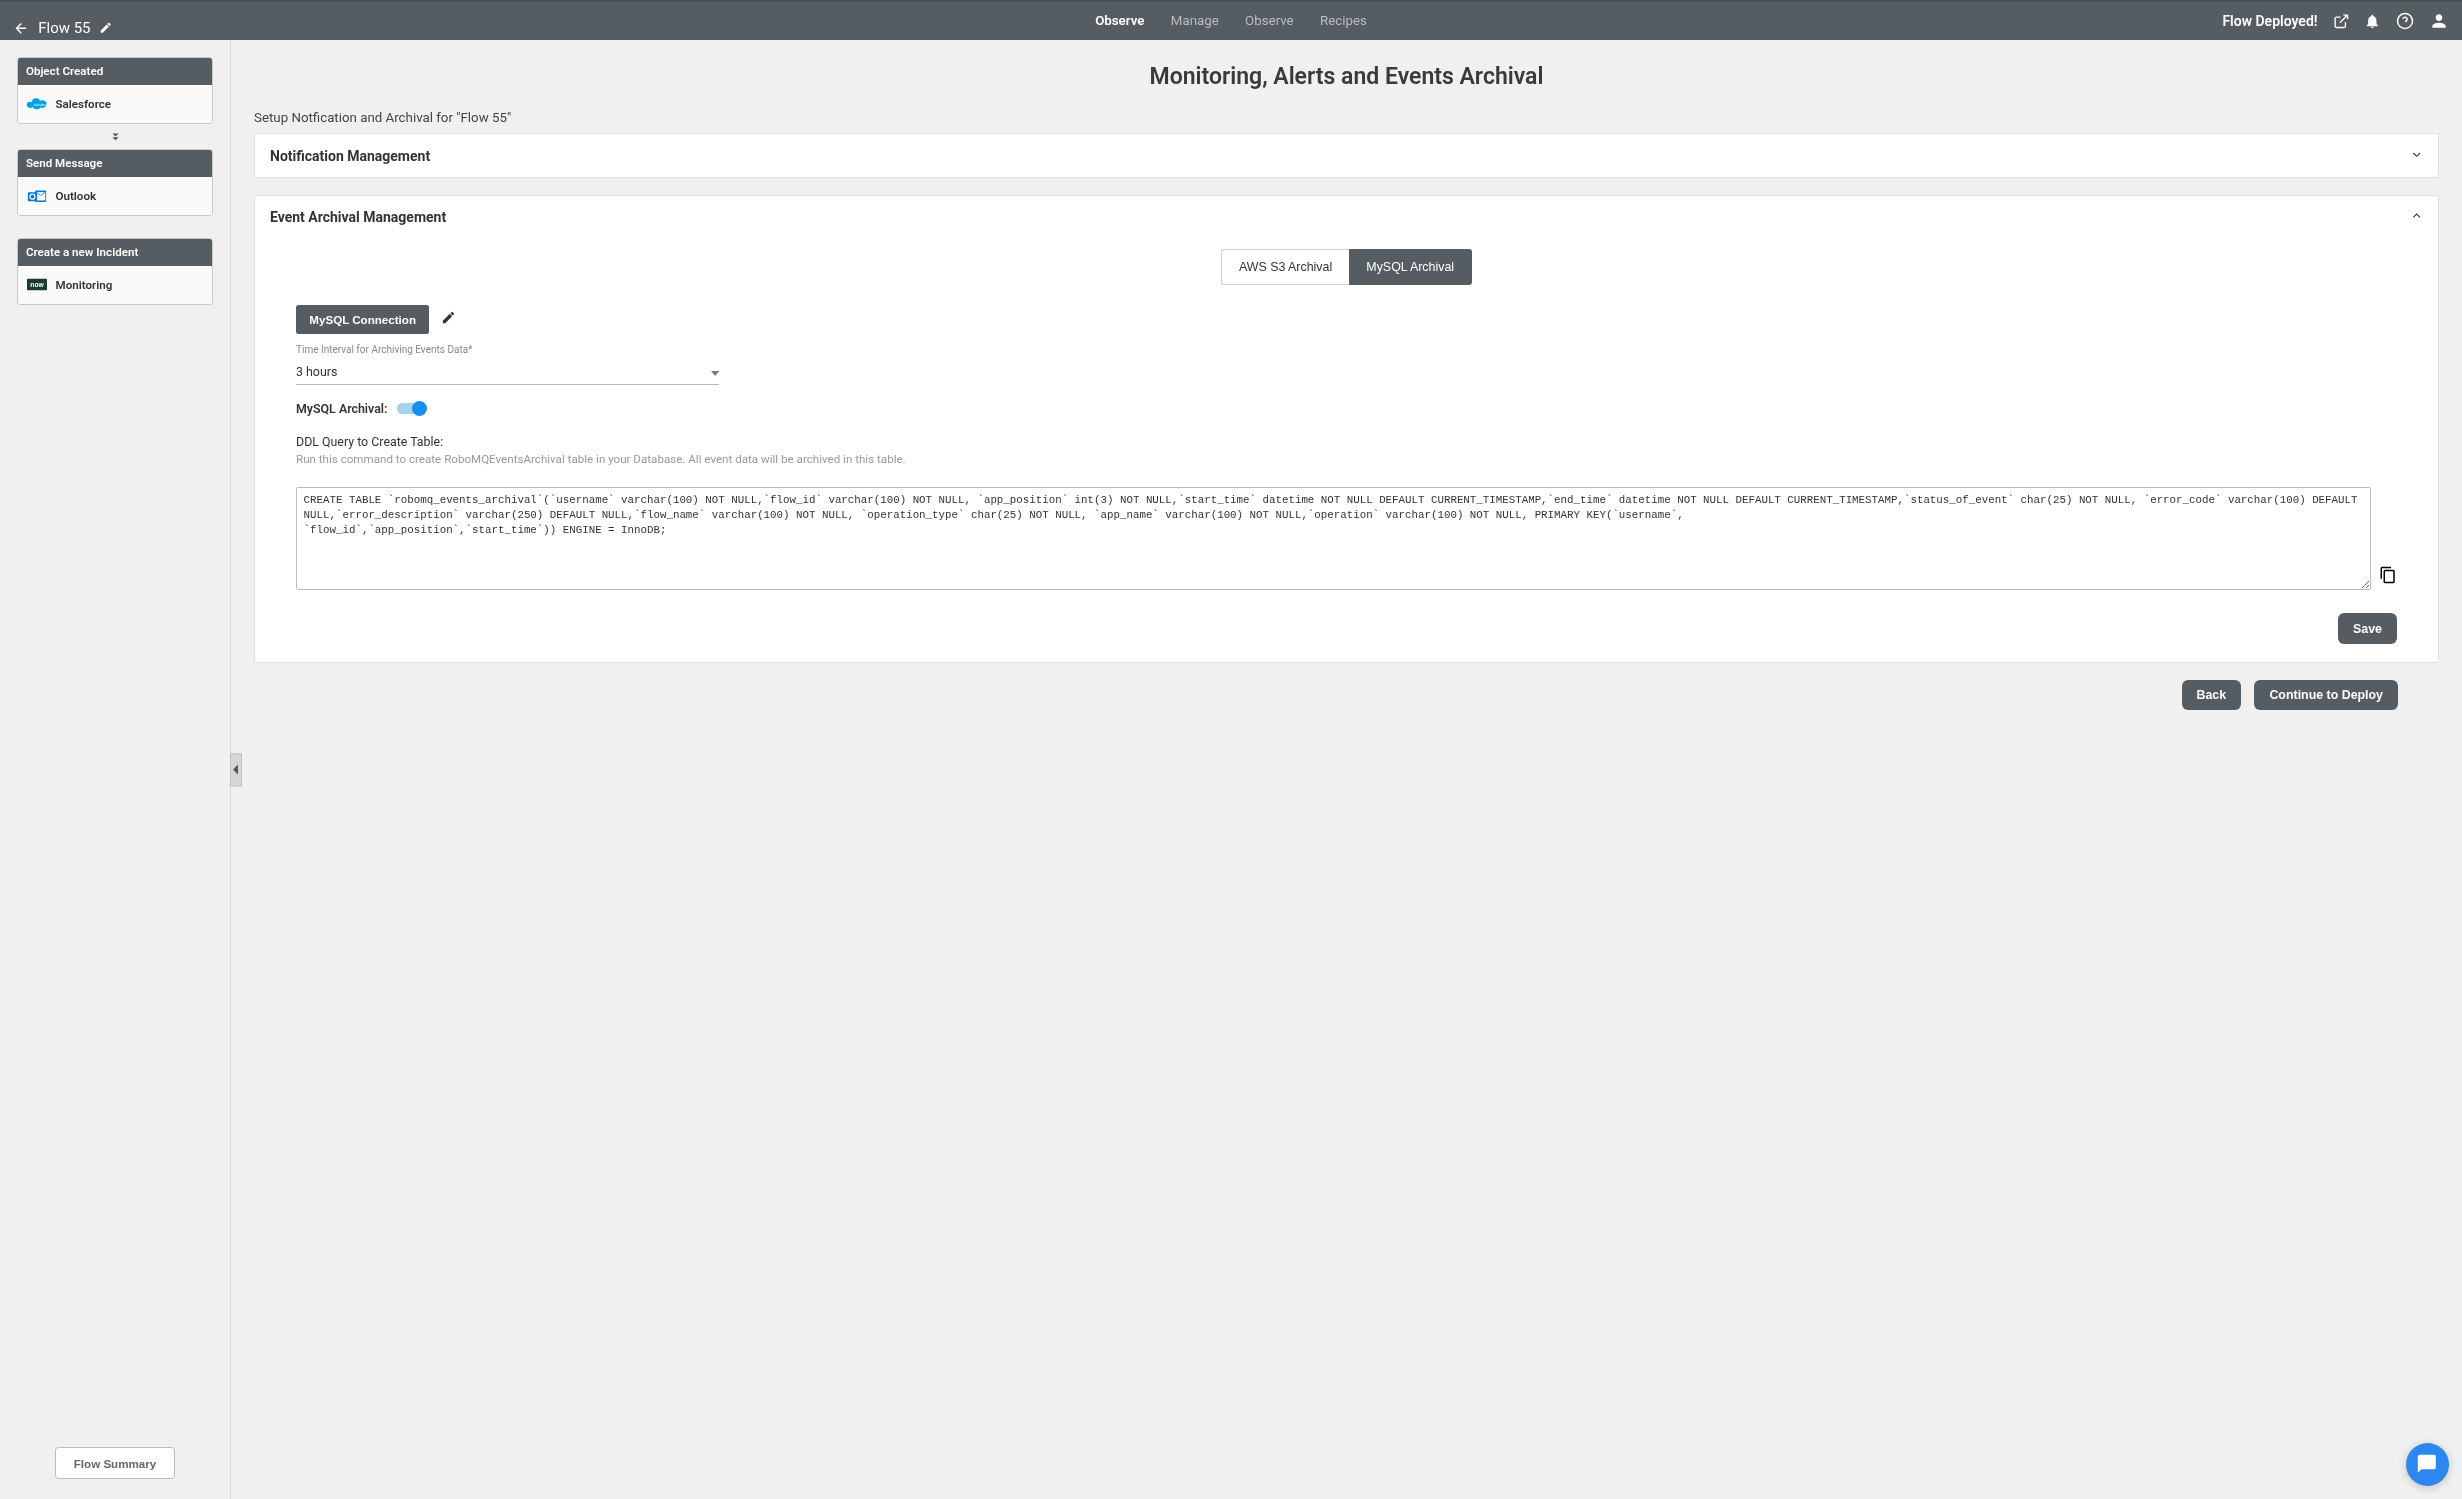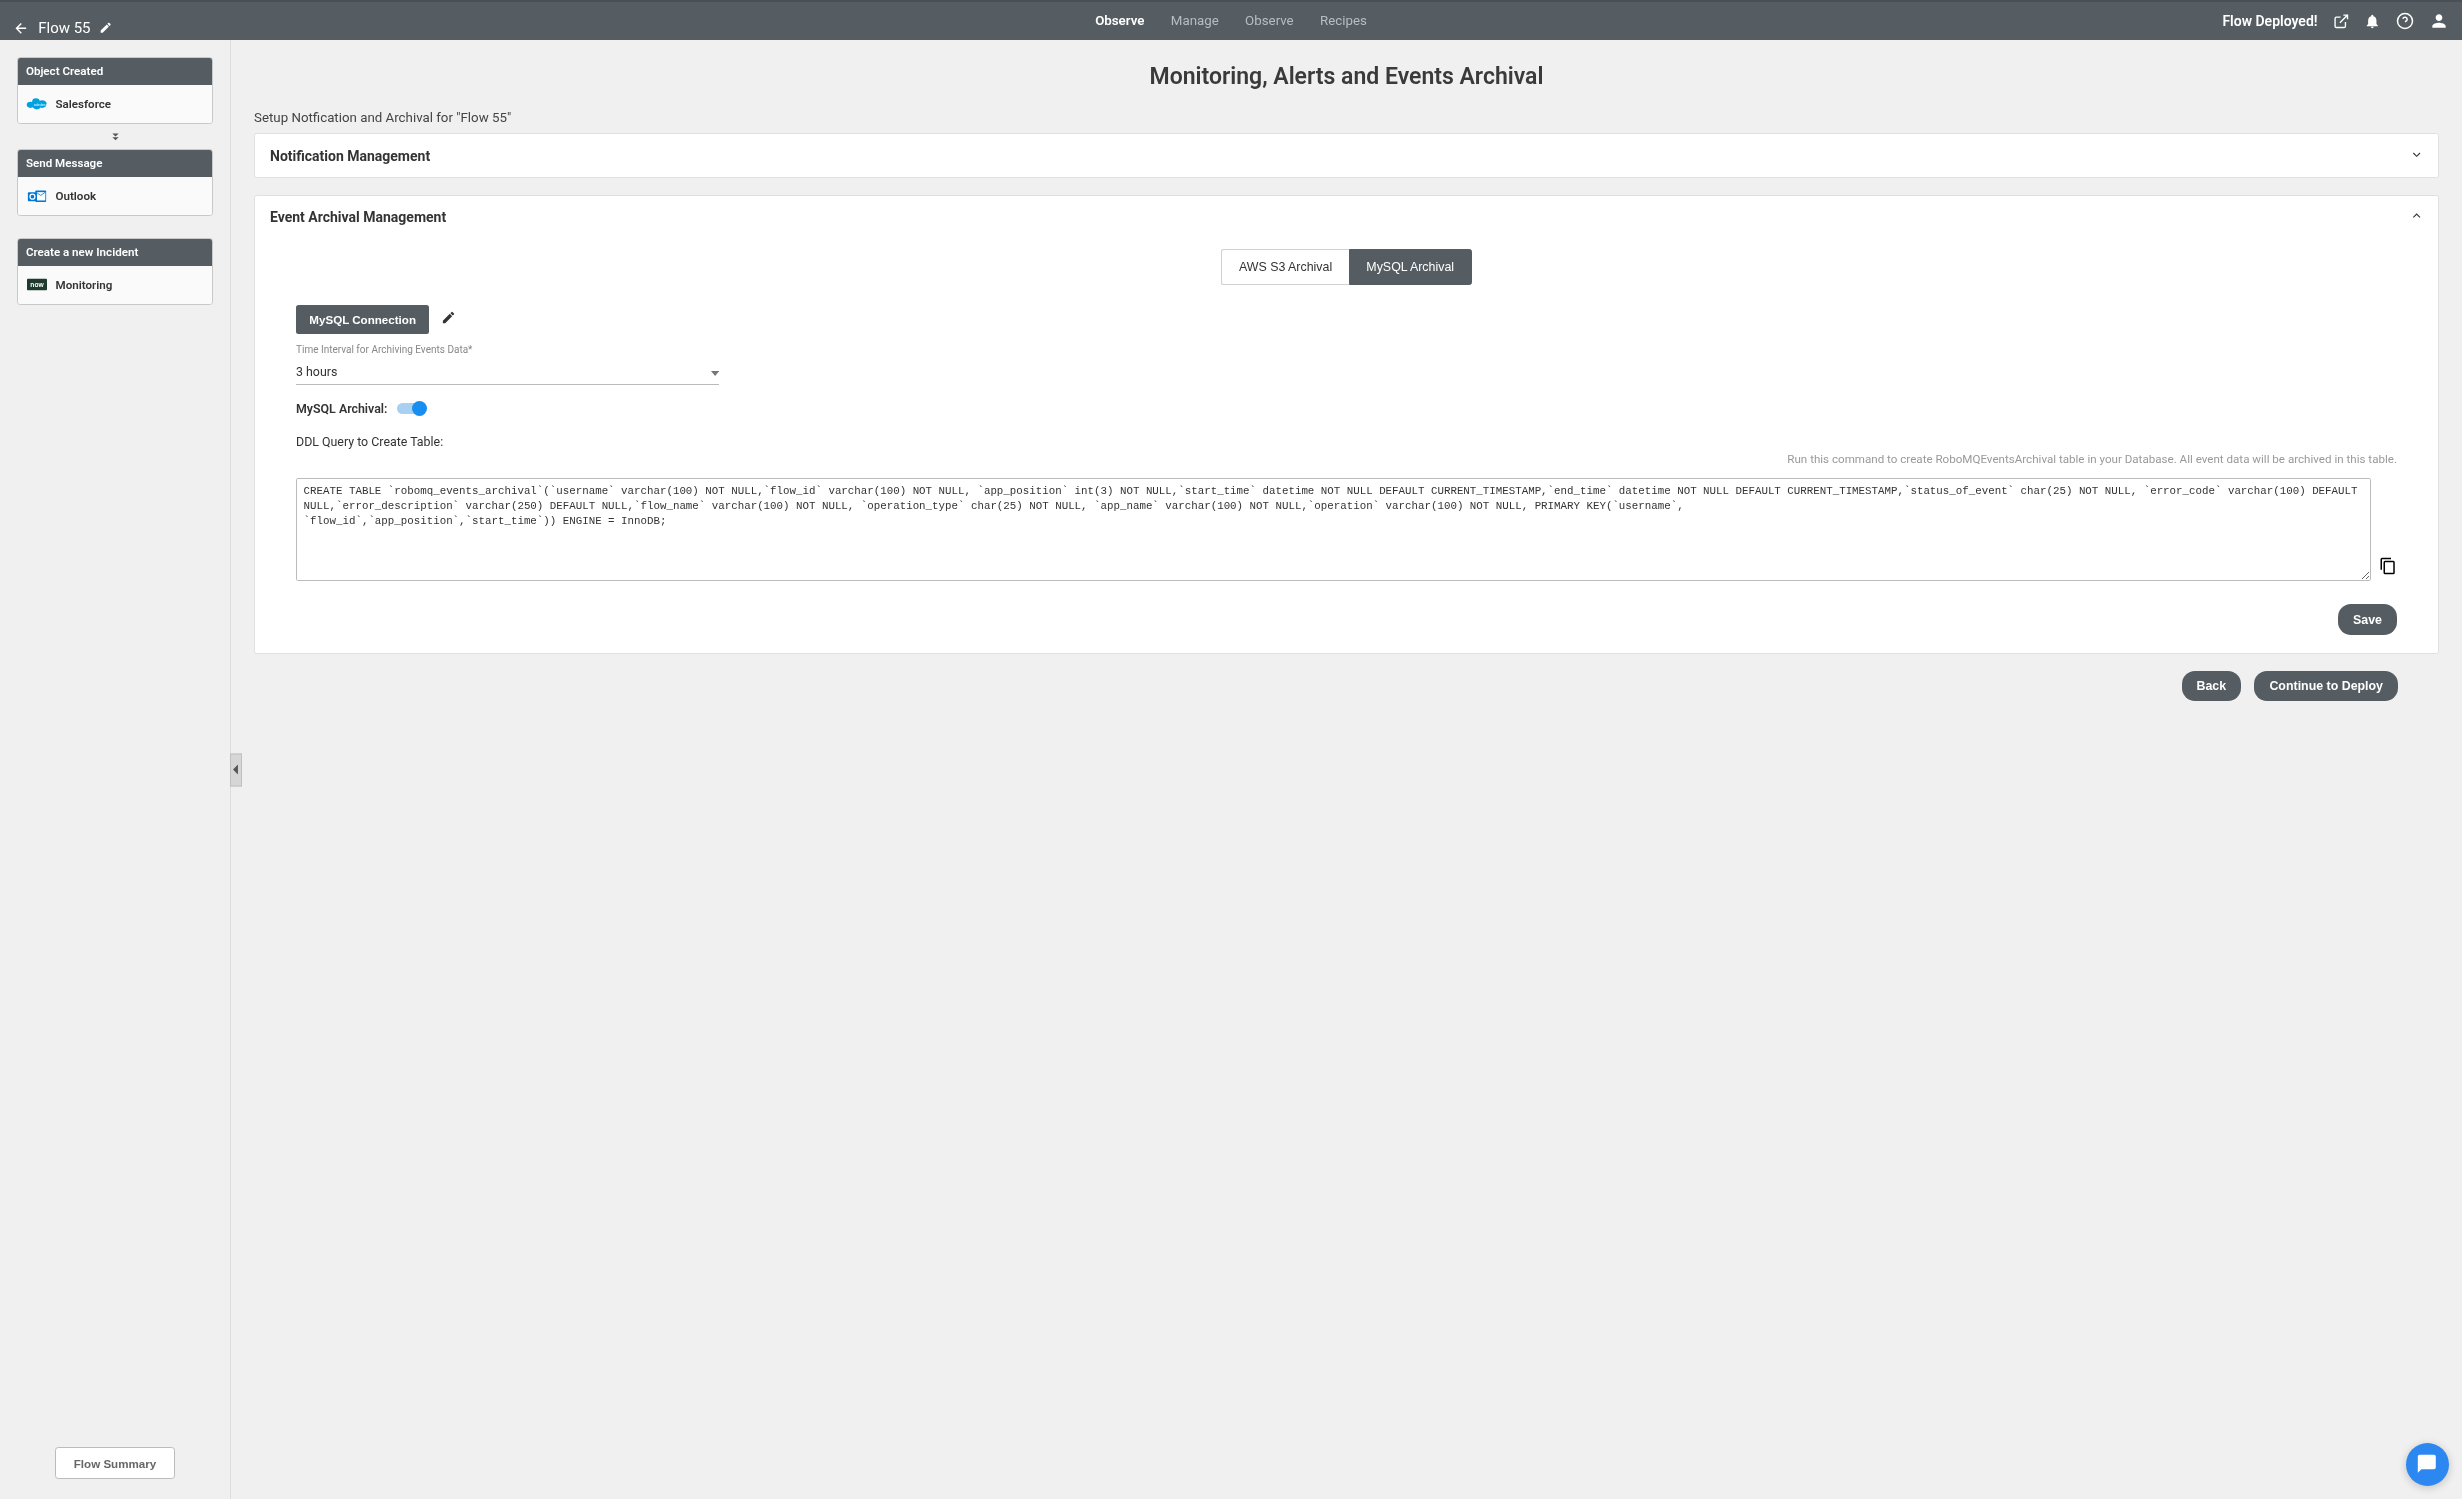--- a/index.html
+++ b/index.html
@@ -57,27 +57,27 @@
     
     .field-label { font-size: 10px; color: #888; margin-bottom: 3.3px; }
     .select-field { border: none; border-bottom: 0.8px solid #bbb; padding: 5px 0; display: flex; justify-content: space-between; align-items: center; width: 423px; margin-bottom: 16.6px; cursor: pointer; font-size: 12.4px; }
 
     .toggle-row { display: flex; align-items: center; gap: 10px; margin-bottom: 18px; }
     .toggle-label { font-size: 12.4px; font-weight: 600; }
     .toggle { width: 28px; height: 11.6px; background: #a8d0f0; border-radius: 8.3px; position: relative; cursor: pointer; }
     .toggle::after { content: ""; position: absolute; width: 15px; height: 15px; background: #1a8ef0; border-radius: 50%; top: -1.7px; right: -1.7px; }
 
     .ddl-label { font-size: 12.4px; font-weight: 400; margin-bottom: 3.3px; }
-    .ddl-hint { font-size: 11.6px; color: #999; margin-bottom: 12px; text-align: right; }
+    .ddl-hint { font-size: 11.6px; color: #999; margin-bottom: 21px; }
     .ddl-row { display: flex; align-items: flex-end; gap: 8.3px; }
     .ddl-textarea { flex: 1; border: 0.8px solid #bbb; border-radius: 1.7px; padding: 5px 6.6px; font-family: "Courier New", monospace; font-size: 10.8px; line-height: 1.35; height: 103px; resize: both; overflow: auto; color: #333; background: #fff; }
     .copy-icon { cursor: pointer; margin-bottom: 3.3px; }
 
     .panel-actions { display: flex; justify-content: flex-end; margin-top: 23px; }
-    .save-btn, .action-btn { background: #555d62; color: #fff; border: none; padding: 8.3px 15px; font-size: 12.4px; font-weight: 600; border-radius: 13px; cursor: pointer; text-align: center; }
+    .save-btn, .action-btn { background: #555d62; color: #fff; border: none; padding: 8.3px 15px; font-size: 12.4px; font-weight: 600; border-radius: 6px; cursor: pointer; text-align: center; }
 
     .page-actions { display: flex; justify-content: flex-end; gap: 13.3px; margin-right: 41px; }
 
     
     .chat-bubble { position: fixed; bottom: 13.3px; right: 13.3px; width: 43px; height: 43px; background: #2c87f0; border-radius: 50%; display: flex; align-items: center; justify-content: center; cursor: pointer; box-shadow: 0 1.7px 8.3px rgba(0,0,0,0.2); }
   </style>
 </head>
 <body>
 
 <div class="header">

